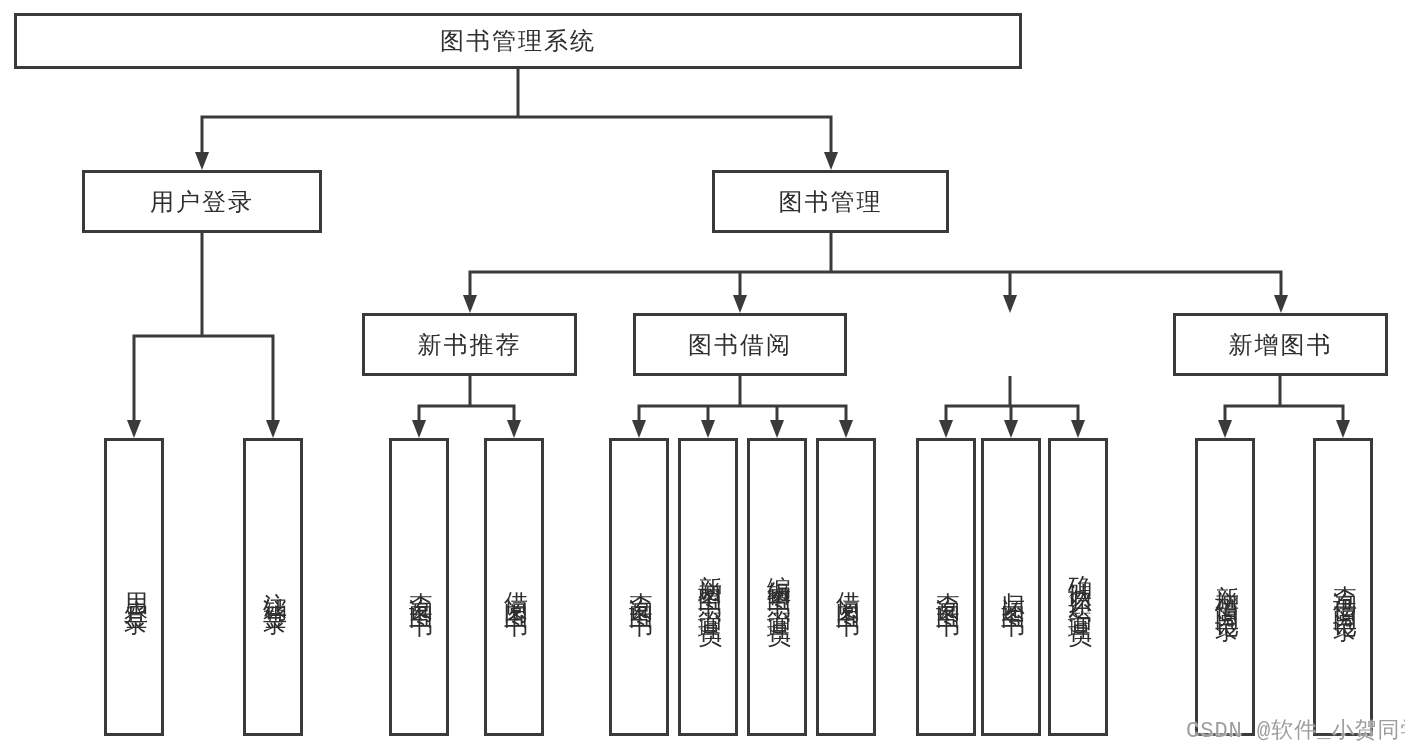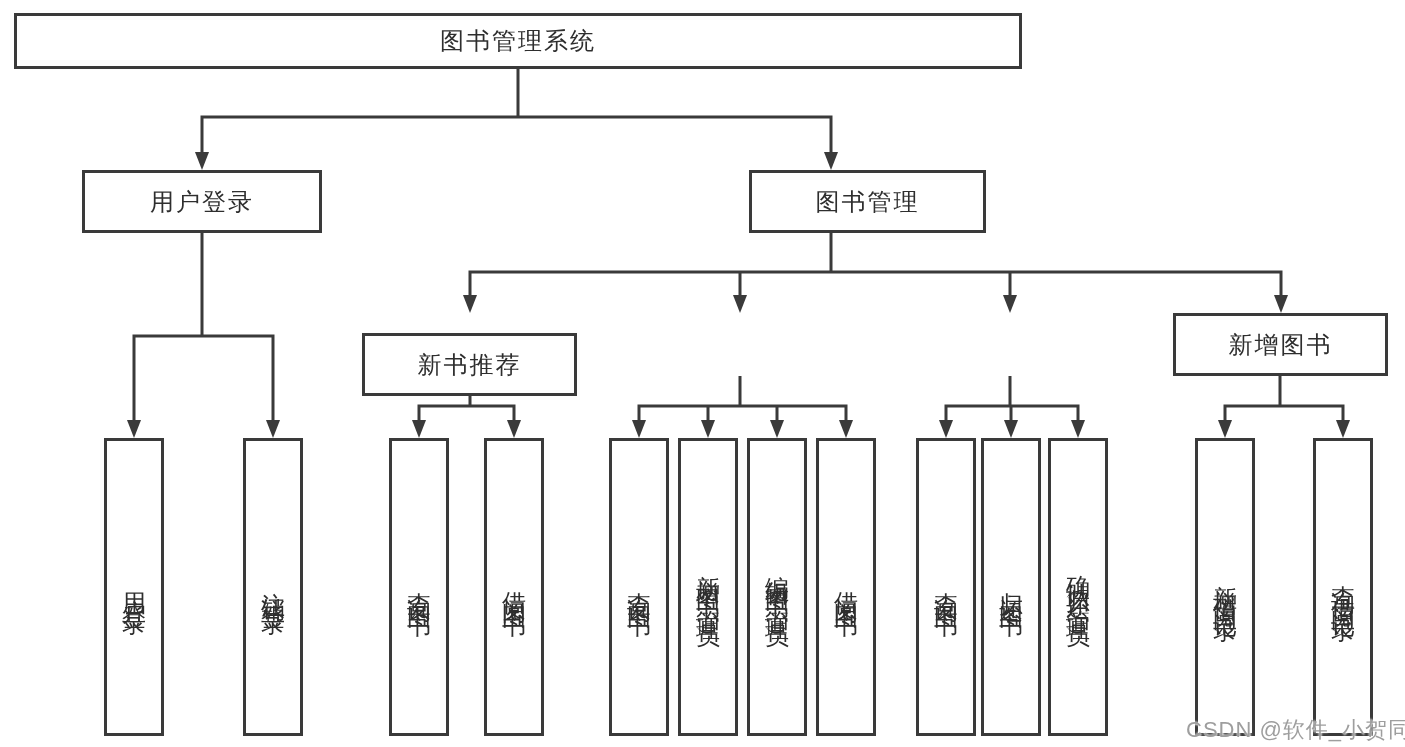--- a/index.html
+++ b/index.html
@@ -1,20 +1,20 @@
 <!DOCTYPE html>
 <html><head>
 <meta charset="utf-8">
 <style>
   html,body{margin:0;padding:0;background:#ffffff;}
   #canvas{
     position:relative;
     width:1405px;height:747px;
     background:#ffffff;
-    font-family:Liberation Sans, sans-serif;
+    font-family:Liberation Mono, monospace;
     color:#2e2e2e;
     overflow:hidden;
   }
   #edges{position:absolute;left:0;top:0;width:1405px;height:747px;}
   .node{
     position:absolute;
     box-sizing:border-box;
     background:#ffffff;
     border:3px solid #3a3a3a;
     display:flex;
@@ -85,23 +85,24 @@
     <g>
       <path d="M1280 376 V406 M1223.5 406 H1344.5 M1225 406 V422 M1343 406 V422"></path>
       <polygon points="1218,420 1232,420 1225,438" fill="#3a3a3a" stroke="none"></polygon>
       <polygon points="1336,420 1350,420 1343,438" fill="#3a3a3a" stroke="none"></polygon>
     </g>
   </svg>
 
   <div class="node" style="left:14px;top:13px;width:1008px;height:56px;">图书管理系统</div>
 
   <div class="node" style="left:82px;top:170px;width:240px;height:63px;">用户登录</div>
-  <div class="node" style="left:749px;top:170px;width:237px;height:63px;">图书管理</div>
+  <div class="node" style="left:712px;top:170px;width:237px;height:63px;">图书管理</div>
 
-  <div class="node" style="left:362px;top:313px;width:215px;height:63px;margin-top:20px;">新书推荐</div>
+  <div class="node" style="left:362px;top:313px;width:215px;height:63px;">新书推荐</div>
+  <div class="node" style="left:633px;top:313px;width:214px;height:63px;">图书借阅</div>
   <div class="node" style="left:1173px;top:313px;width:215px;height:63px;">新增图书</div>
 
   <div class="node vnode" style="left:104px;top:438px;width:60px;height:298px;">
     <span class="vlabel">用户登录</span>
   </div>
   <div class="node vnode" style="left:243px;top:438px;width:60px;height:298px;">
     <span class="vlabel">注销登录</span>
   </div>
 
   <div class="node vnode" style="left:389px;top:438px;width:60px;height:298px;">

